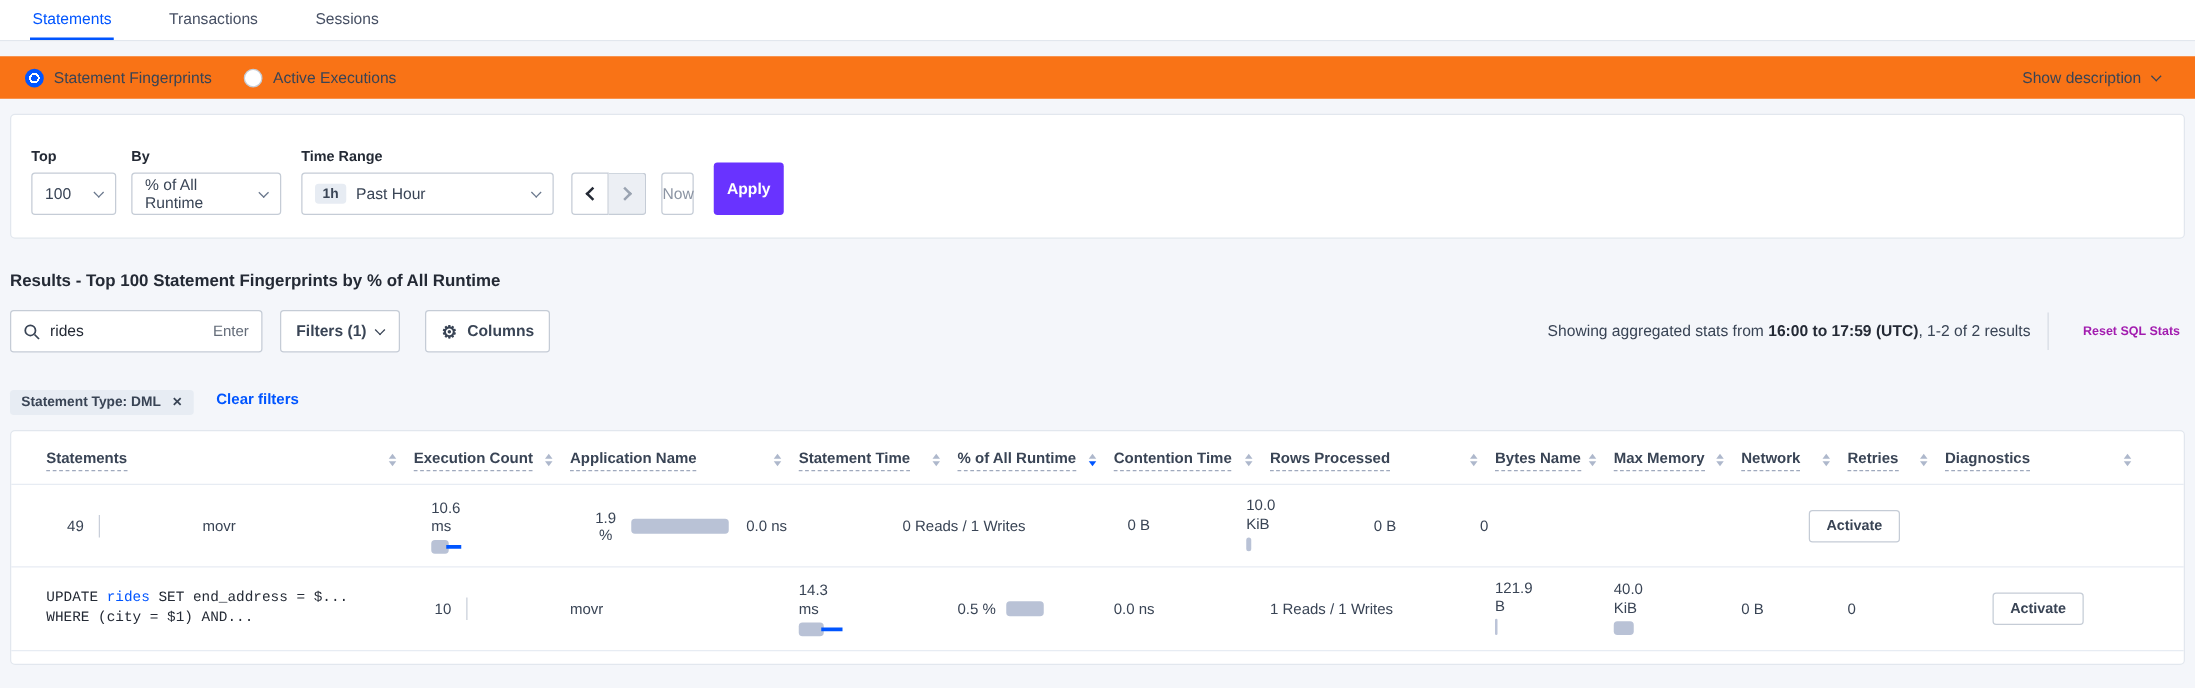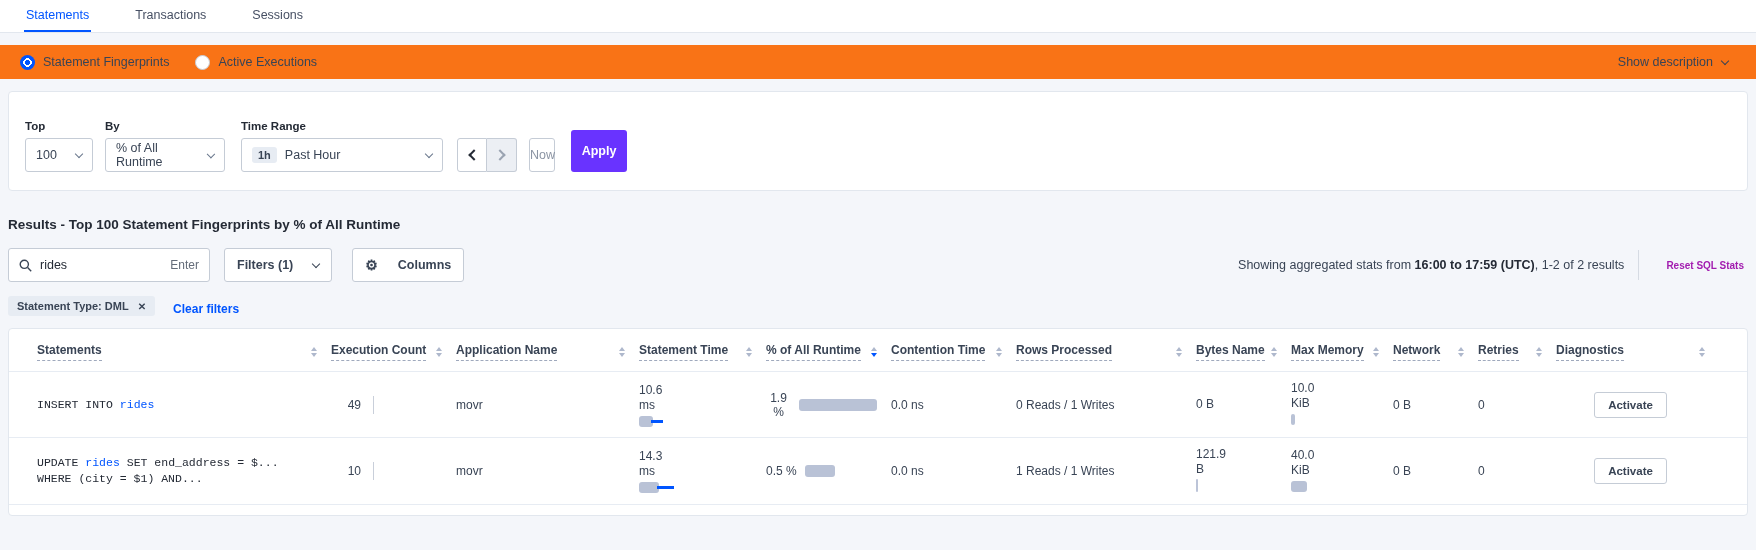--- a/index.html
+++ b/index.html
@@ -46,29 +46,29 @@
   .pg.prev { border-radius:3px 0 0 3px; }
   .pg.next { border-radius:0 3px 3px 0; border-left:none; background:#eceff4; }
   .btn-now { height:34px; width:26px; border:1px solid #c5ccd6; border-radius:3px; background:#fff; color:#8b94a3; font-size:12.5px; margin-right:16px; cursor:pointer; font-family:inherit; }
   .btn-apply { height:42px; width:56px; border:none; border-radius:3px; background:#6933ff; color:#fff; font-size:12.5px; font-weight:700; cursor:pointer; font-family:inherit; }
   
   .results-heading { margin:26px 8px 0; font-size:13.5px; font-weight:700; color:#242a35; }
   .controls-row { display:flex; align-items:center; margin:16px 8px 0; }
   .search-box { width:202px; height:34px; background:#fff; border:1px solid #c5ccd6; border-radius:3px; display:flex; align-items:center; padding:0 10px; gap:8px; }
   .search-box input { border:none; outline:none; flex:1; min-width:0; font:inherit; color:#242a35; background:transparent; }
   .enter-hint { color:#646c79; font-size:12px; }
-  .btn { height:34px; background:#fff; border:1px solid #c5ccd6; border-radius:3px; display:flex; align-items:center; gap:20px; padding:0 12px; font-size:12.5px; font-weight:700; color:#394455; cursor:pointer; font-family:inherit; }
+  .btn { height:34px; background:#fff; border:1px solid #c5ccd6; border-radius:3px; display:flex; align-items:center; gap:8px; padding:0 12px; font-size:12.5px; font-weight:700; color:#394455; cursor:pointer; font-family:inherit; }
   .btn-filters { margin-left:14px; }
   .btn-columns { margin-left:20px; }
   .gear { font-size:14px; line-height:1; color:#394455; }
   .stats { color:#394455; font-size:12.5px; white-space:nowrap; }
   .stats b { color:#242a35; }
   .vdiv { width:1px; height:30px; background:#d6dbe3; margin:0 14px; }
   .reset-link { color:#a21caf; font-weight:700; font-size:10px; cursor:pointer; white-space:nowrap;padding-left:13px; }
-  .chip-row { display:flex; align-items:flex-end; margin:14px 8px 0; gap:18px; }
+  .chip-row { display:flex; align-items:flex-start; margin:30px 8px 0; gap:18px; }
   .chip { background:#e7ecf3; border-radius:3px; padding:4px 9px; font-size:11px; font-weight:700; color:#394455; display:flex; align-items:center; gap:9px; }
   .chip .x { font-size:10px; font-weight:700; cursor:pointer; color:#394455; }
   .clear-filters { color:#0055ff; font-weight:700; font-size:12px; cursor:pointer; }
   
   .table-card { margin-top:12px; padding-bottom:10px; }
   .tr { display:flex; align-items:center; padding:0 28px; }
   .thead { padding-top:14px; padding-bottom:10px; border-bottom:1px solid #e7ecf3; align-items:flex-start; }
   .th { display:flex; justify-content:space-between; align-items:center; padding-right:14px; cursor:pointer; }
   .th-label { font-size:12px; font-weight:700; color:#394455; border-bottom:1px dashed #9fa9bd; padding-bottom:3px; white-space:nowrap; }
   .sort { display:inline-flex; flex-direction:column; gap:2px; margin-left:6px; flex:0 0 auto; }
@@ -273,21 +273,20 @@
     <div class="th" style="flex:1">
         <span class="th-label">Diagnostics</span>
         <span class="sort">
           <i class="up"></i>
           <i class="down"></i>
         </span>
       </div>
   </div>
 
   <div class="tr row">
-    <div class="td w-stmt sql"><span>INSERT INTO </span><span class="tbl">rides</span><span></span></div>
     <div class="td w-exec">
       <div class="count-cell">
           <span class="count-num">49</span>
           <span class="count-axis"></span>
         </div>
     </div>
     <div class="td w-app">movr</div>
     <div class="td w-time">
       <div class="stack">
         <div class="wrapval">10.6 ms</div>

